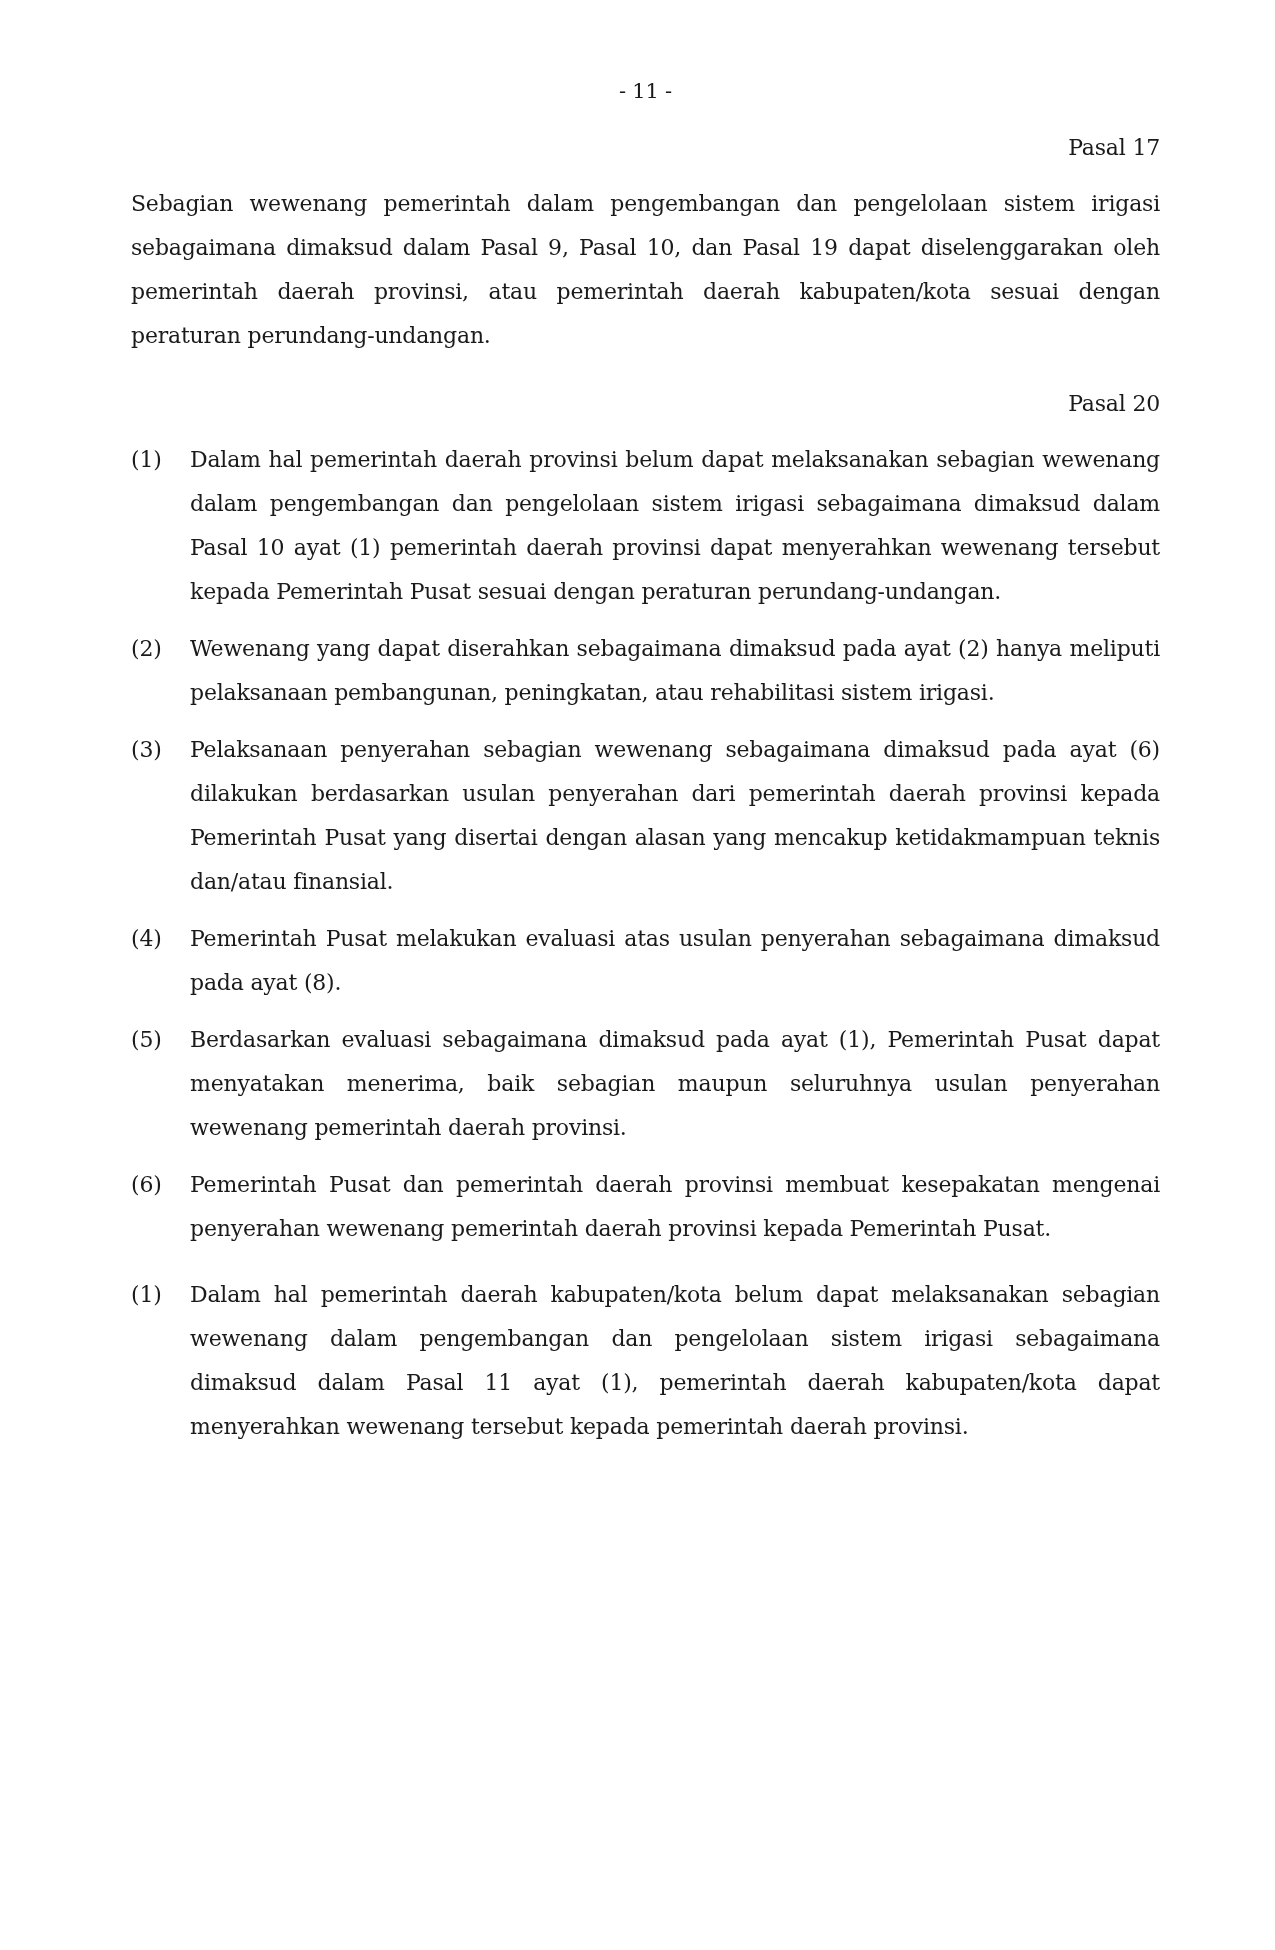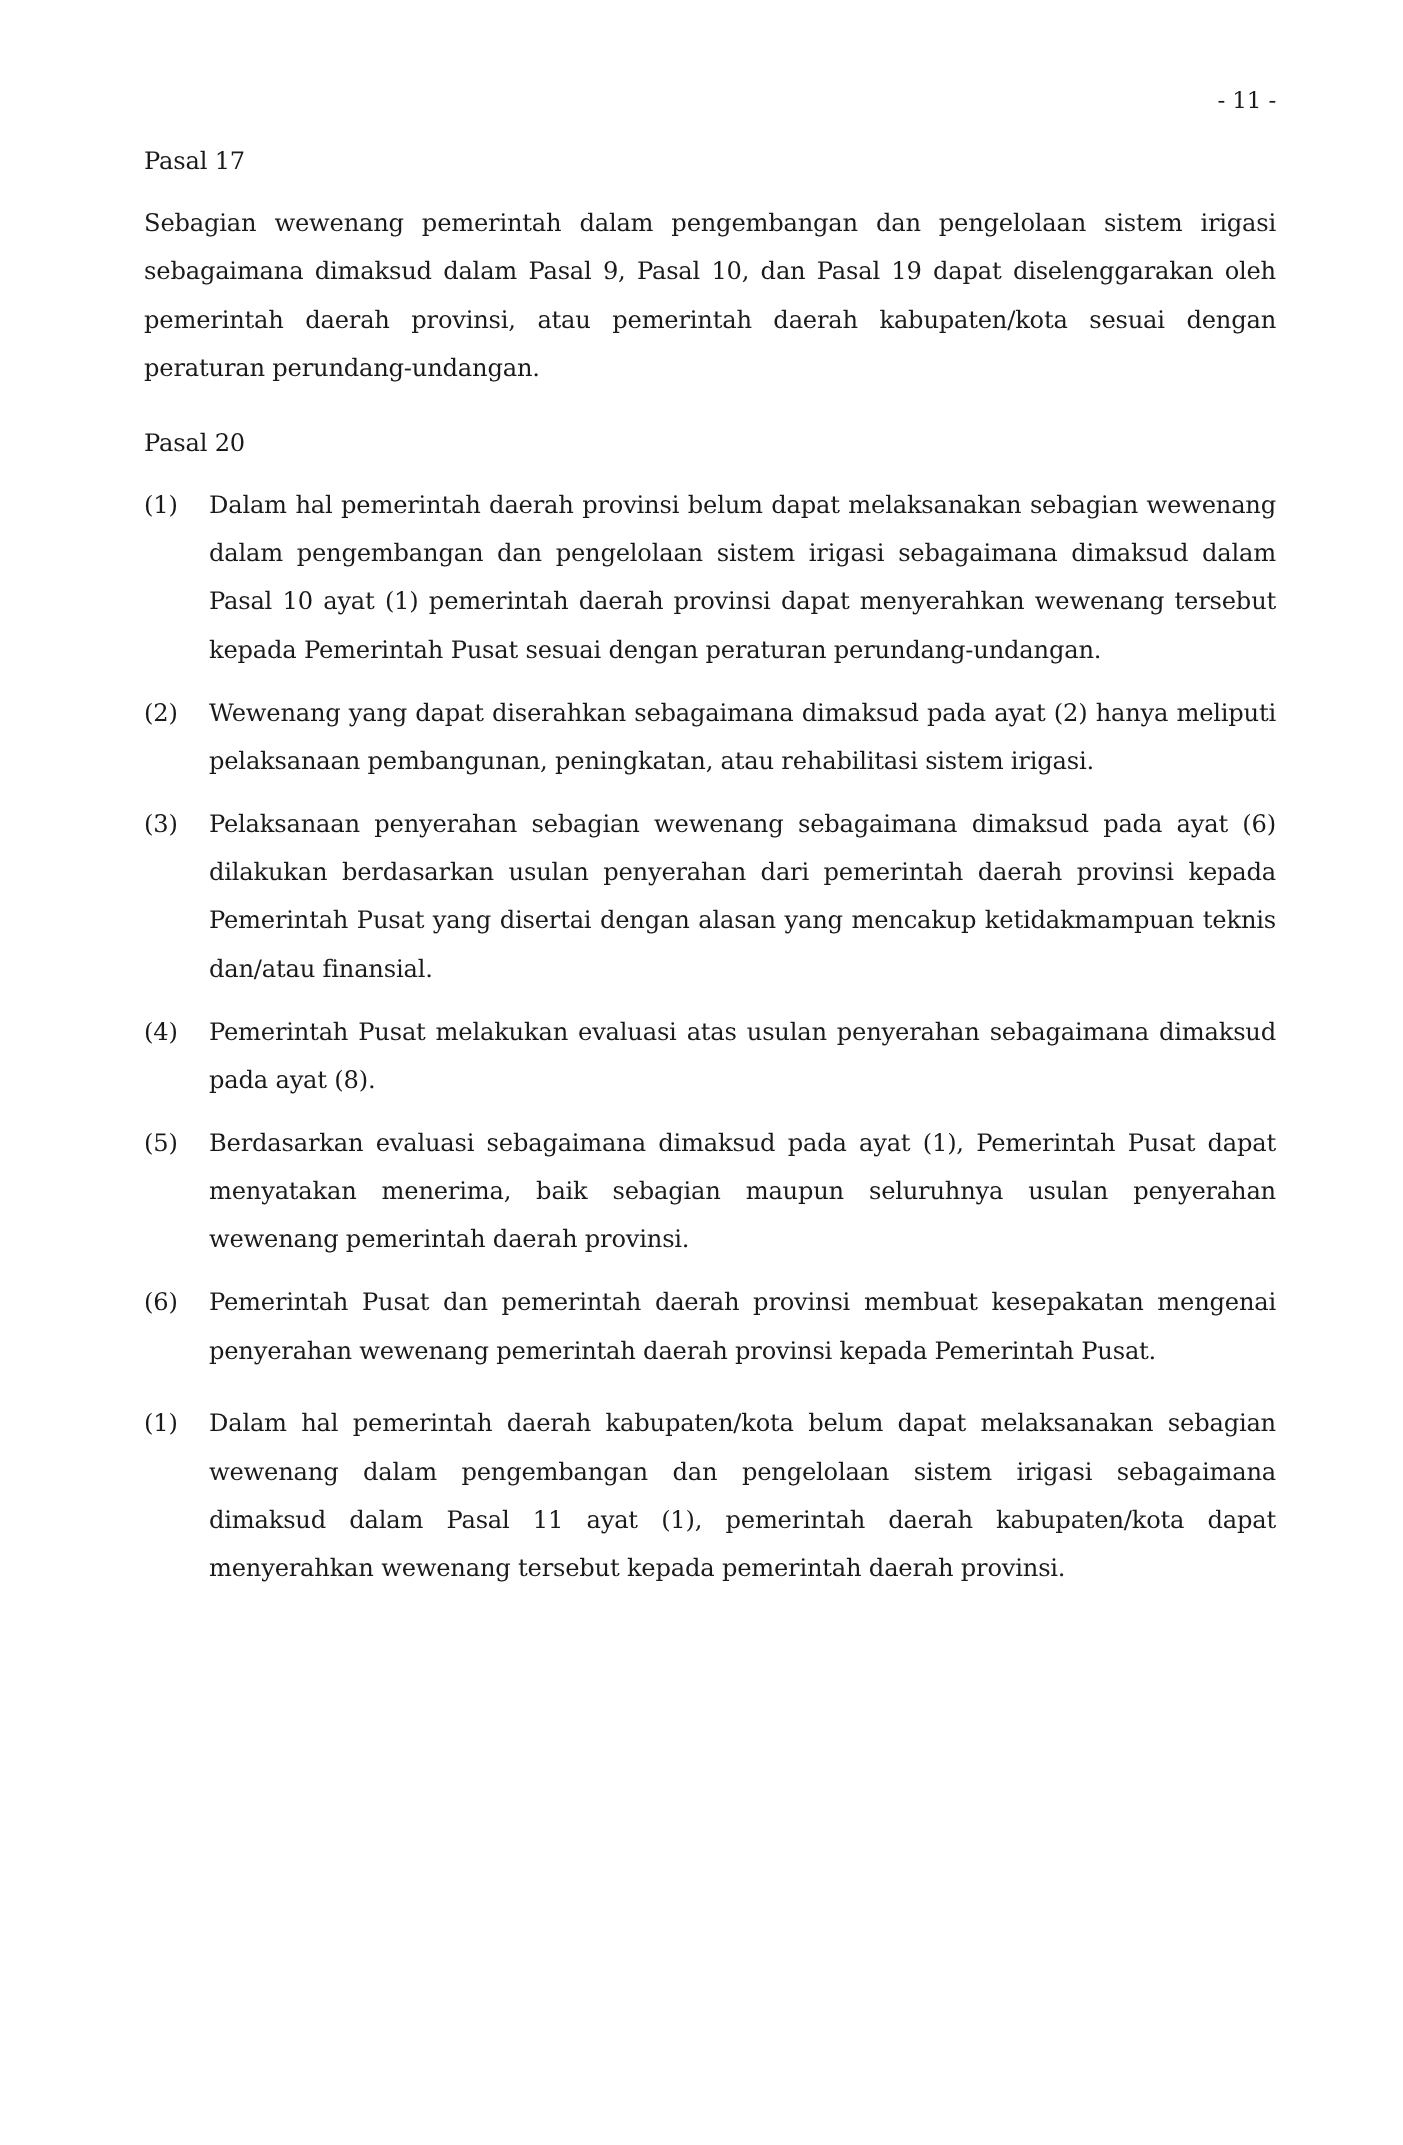--- a/index.html
+++ b/index.html
@@ -14,28 +14,28 @@
     .page {
       position: absolute;
       left: 131px;
       top: 74px;
       width: 1029px;
       font-size: 22px;
       line-height: 44px;
       letter-spacing: -0.2px;
     }
     .page-number {
-      text-align: right;
+      text-align: center;
       height: 44px;
       line-height: 34px;
       margin-bottom: 8px;
       font-size: 21px;
     }
     .article-title {
-      text-align: left;
+      text-align: right;
       margin: 0 0 12px 0;
       font-weight: normal;
       font-size: 22px;
     }
     .para {
       text-align: justify;
       text-align-last: left;
       margin: 0 0 24px 0;
     }
     .item {

